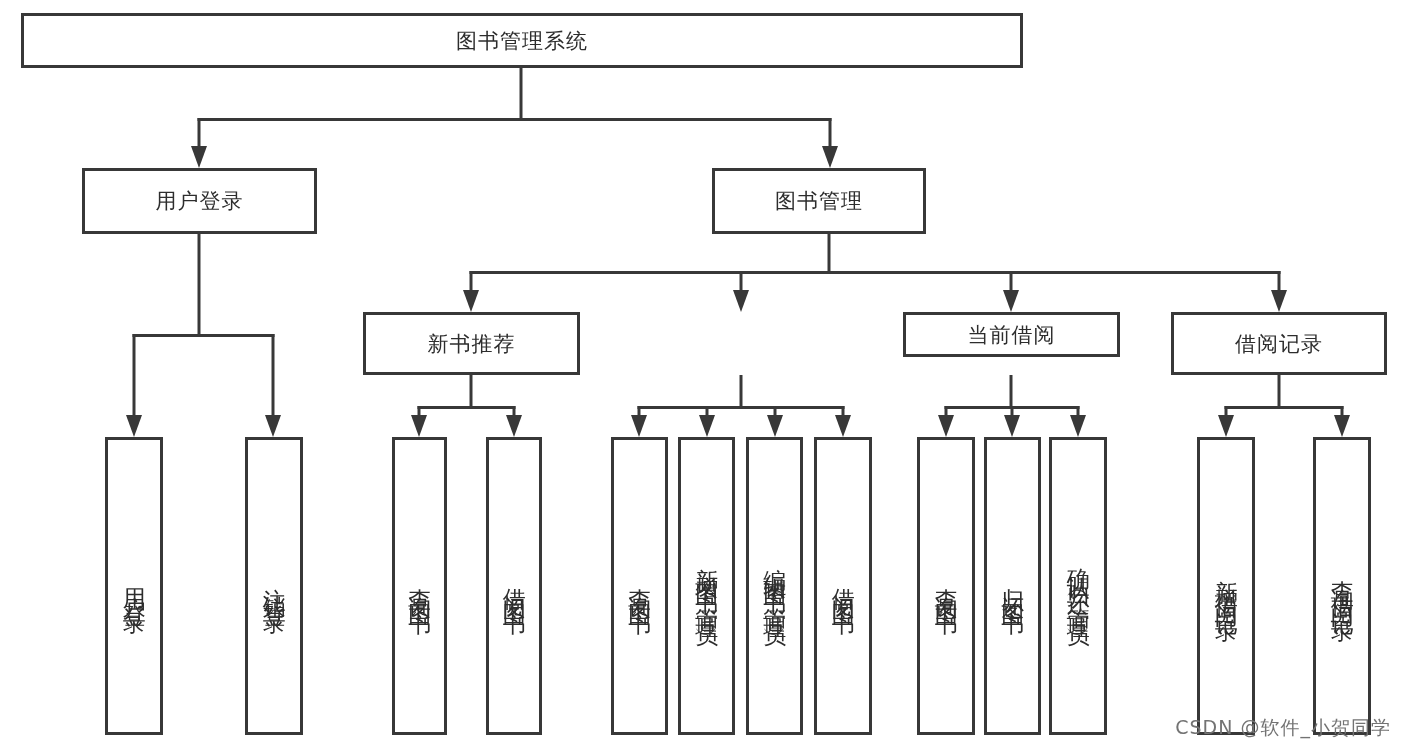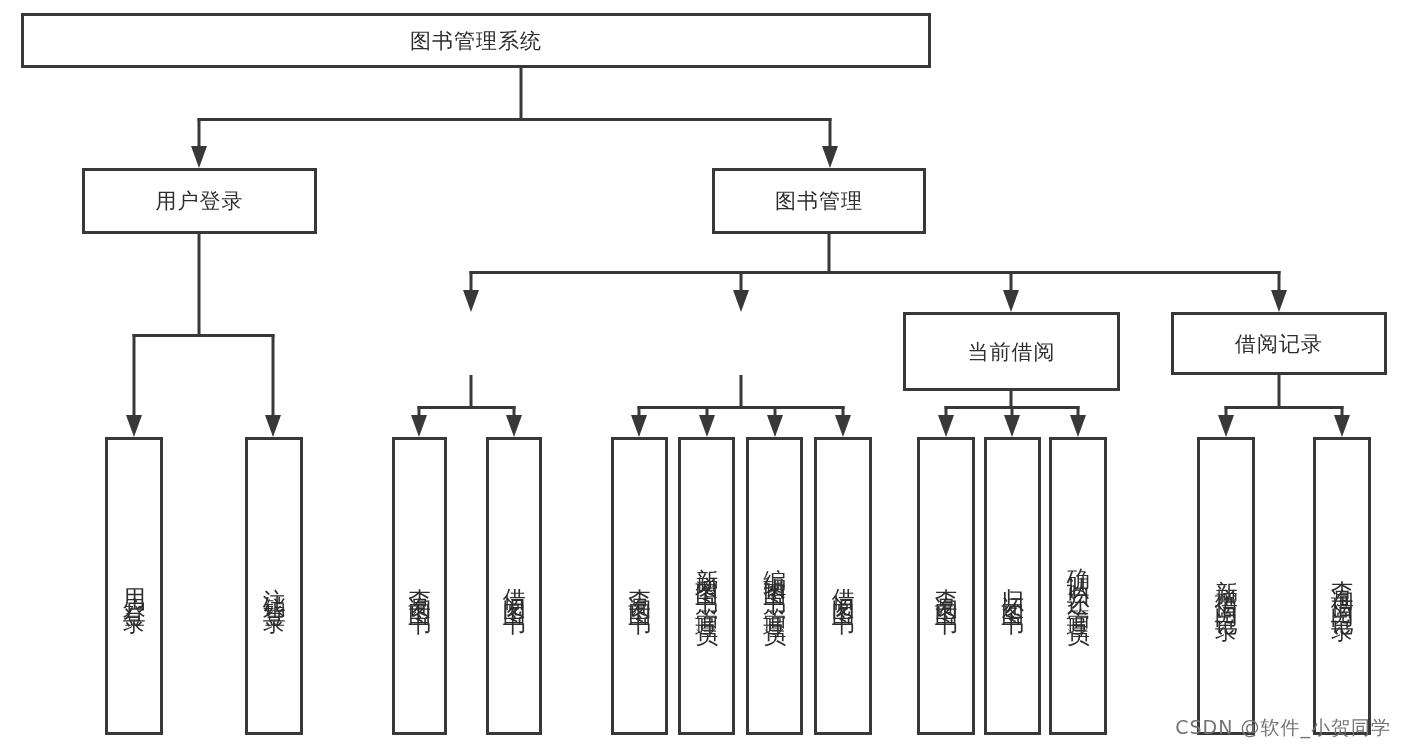--- a/index.html
+++ b/index.html
@@ -114,32 +114,35 @@
     <g>
       <line x1="1279" y1="375" x2="1279" y2="409"></line>
       <line x1="1224.5" y1="407.5" x2="1343.5" y2="407.5"></line>
       <line x1="1226" y1="406" x2="1226" y2="419"></line>
         <polygon points="1218,415 1234,415 1226,437"></polygon>
       <line x1="1342" y1="406" x2="1342" y2="419"></line>
         <polygon points="1334,415 1350,415 1342,437"></polygon>
     </g>
   </svg>
 
-  <div class="box h" style="left:21px;top:13px;width:910px;height:55px">
+  <div class="box h" style="left:21px;top:13px;width:1002px;height:55px">
     <span>图书管理系统</span>
   </div>
 
   <div class="box h" style="left:82px;top:168px;width:235px;height:66px">
     <span>用户登录</span>
   </div>
   <div class="box h" style="left:712px;top:168px;width:214px;height:66px">
     <span>图书管理</span>
   </div>
 
-  <div class="box h" style="left:903px;top:312px;width:217px;height:79px">
+  <div class="box h" style="left:363px;top:312px;width:217px;height:63px">
+    <span>新书推荐</span>
+  </div>
+  <div class="box h" style="left:903px;top:312px;width:217px;height:45px">
     <span>当前借阅</span>
   </div>
   <div class="box h" style="left:1171px;top:312px;width:216px;height:63px">
     <span>借阅记录</span>
   </div>
 
   <div class="box v" style="left:105px;top:437px;width:58px;height:298px">
     <span>用户登录</span>
   </div>
   <div class="box v" style="left:245px;top:437px;width:58px;height:298px">

